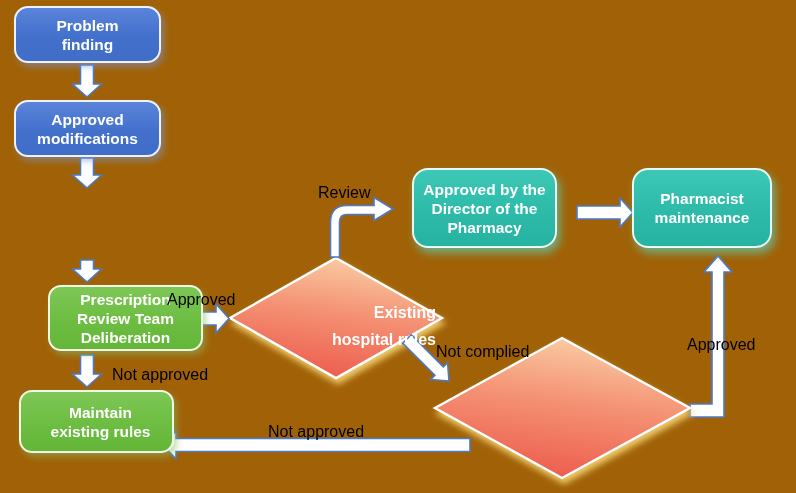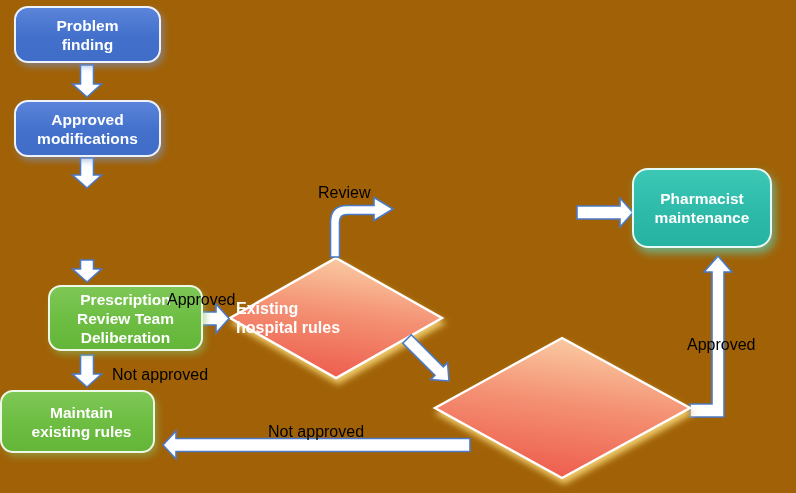--- a/index.html
+++ b/index.html
@@ -34,22 +34,22 @@
   }
   .teal{
     background:linear-gradient(180deg,#3dc8b6 0%,#2cb9a7 60%,#27b3a1 100%);
     border:2px solid #e6faf7;
     border-radius:16px;
     box-shadow:3px 5px 8px rgba(90,215,195,0.65);
   }
   .diamond-label{
     position:absolute;
     color:#ffffff;font-weight:bold;
-    font-size:16px;line-height:19px;
-    text-align:left;white-space:pre-line;
+    font-size:16px;line-height:27px;
+    text-align:right;white-space:pre-line;
   }
   .edge-label{
     position:absolute;
     color:#000000;font-size:16px;line-height:17px;
     white-space:nowrap;
   }
   .arrow{fill:#ffffff;stroke:#4b7ac8;stroke-width:1.6;}
 </style>
 </head>
 <body>
@@ -93,35 +93,39 @@
 finding</div>
 
   <div class="node blue" style="left:14px;top:100px;width:147px;height:57px;">Approved
 modifications</div>
 
 
   <div class="node green" style="left:8px;top:285px;width:155px;height:66px;margin-left:40px;">Prescription
 Review Team
 Deliberation</div>
 
-  <div class="node green" style="left:0;top:390px;width:155px;height:63px;padding-left:8px;">Maintain
+  <div class="node green" style="left:19px;top:390px;width:155px;height:63px;padding-left:8px;">Maintain
 existing rules</div>
 
+  <div class="node teal" style="left:412px;top:168px;width:145px;height:80px;">Approved by the
+Director of the
+Pharmacy</div>
 
   <div class="node teal" style="left:632px;top:168px;width:140px;height:80px;">Pharmacist
 maintenance</div>
 
   <div class="diamond-label" style="left:236px;top:299px;width:200px;">Existing
 hospital rules</div>
 
 
   <div class="edge-label" style="left:167px;top:291px;">Approved</div>
 
   <div class="edge-label" style="left:112px;top:366px;">Not approved</div>
 
   <div class="edge-label" style="left:318px;top:184px;">Review</div>
 
+  <div class="edge-label" style="left:436px;top:343px;">Not complied</div>
 
   <div class="edge-label" style="left:687px;top:336px;">Approved</div>
 
   <div class="edge-label" style="left:268px;top:423px;">Not approved</div>
 
 </div>
 
 </body></html>

